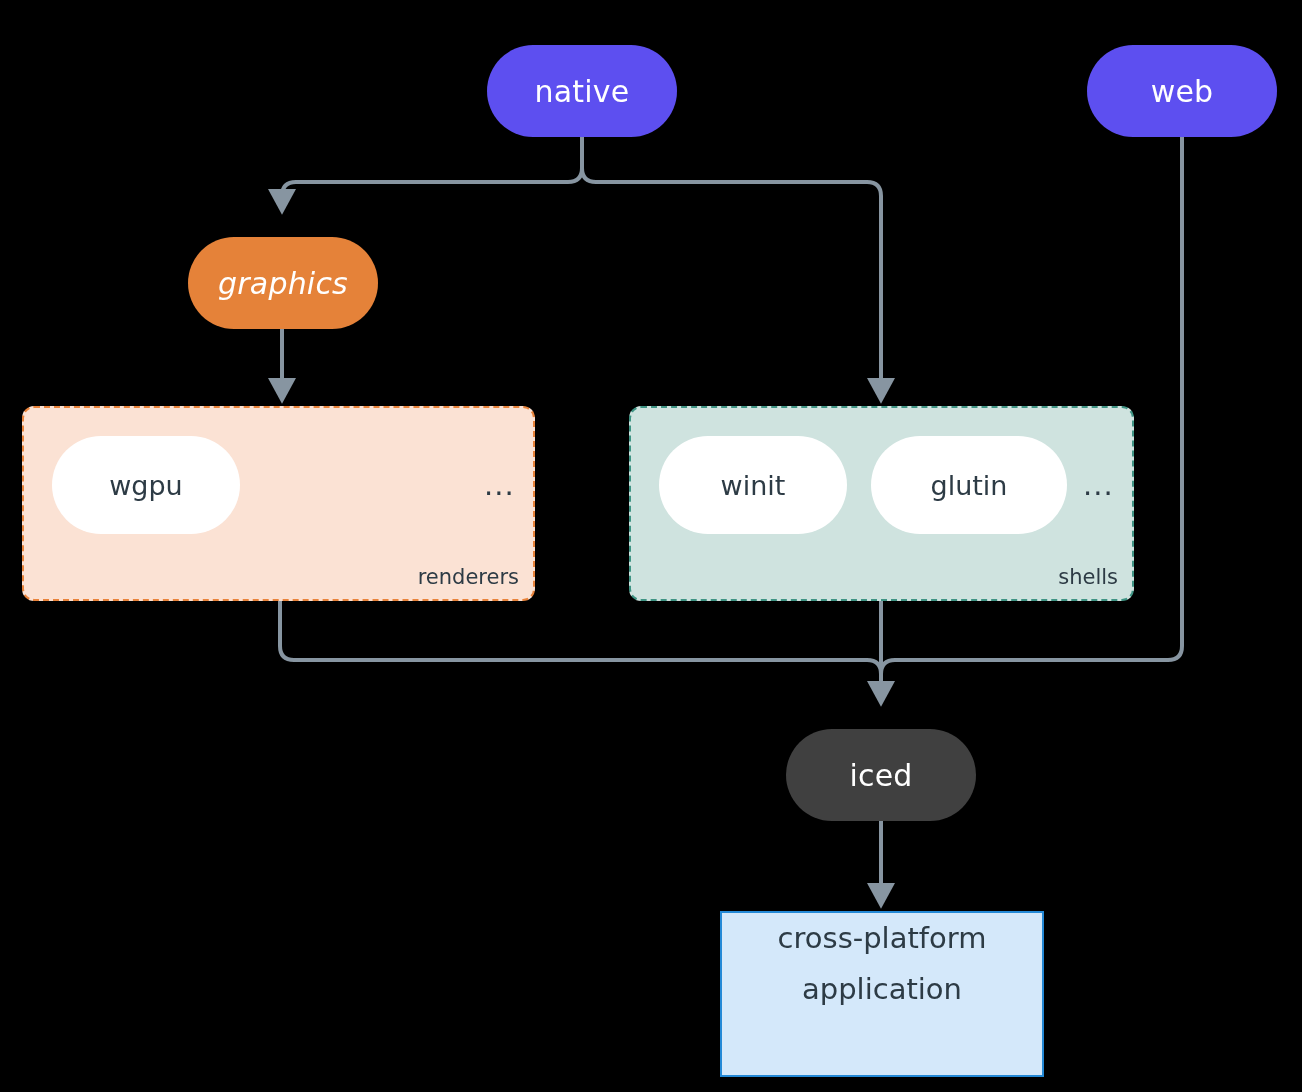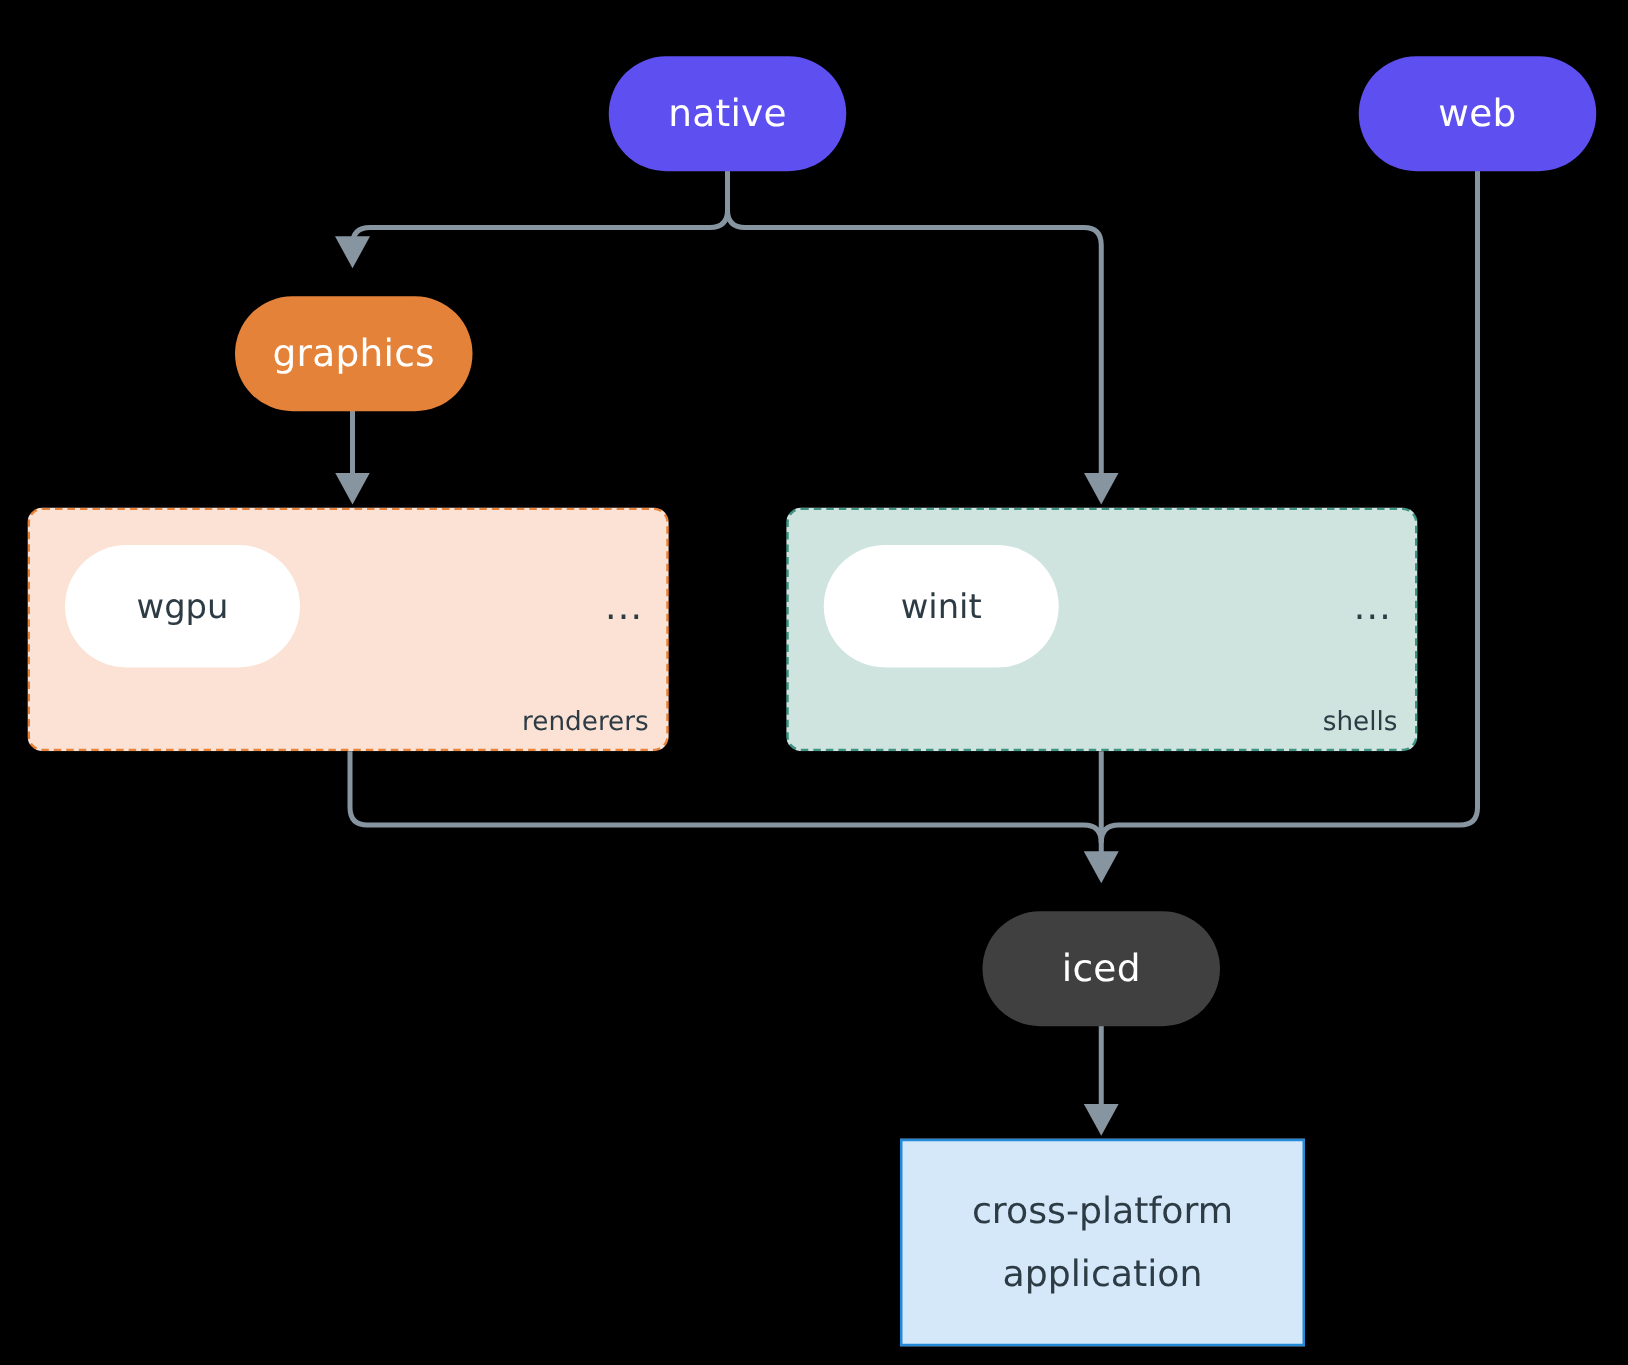--- a/index.html
+++ b/index.html
@@ -33,21 +33,21 @@
     border-radius: 999px;
     box-sizing: border-box;
     color: #ffffff;
     font-size: 30px;
     letter-spacing: 0.2px;
     white-space: nowrap;
     margin-top: 19px;
   }
   .pill.native  { left: 487px;  top: 26px;  width: 190px; height: 92px;  background: #5d4ff0; }
   .pill.web     { left: 1087px; top: 26px;  width: 190px; height: 92px;  background: #5d4ff0; }
-  .pill.graphics{ left: 188px;  top: 218px; width: 190px; height: 92px;  background: #e58239; }
+  .pill.graphics{ left: 188px;  top: 218px; width: 190px; height: 92px;  background: #e58239; font-style: italic; }
   .pill.iced    { left: 786px;  top: 710px; width: 190px; height: 92px;  background: #404040; justify-content: center; }
 
   
   .cluster {
     position: absolute;
     box-sizing: border-box;
     border-radius: 12px;
   }
   .cluster.renderers {
     left: 22px;  top: 406px; width: 513px; height: 195px;
@@ -99,21 +99,20 @@
   
   .rect-node {
     position: absolute;
     left: 720px; top: 911px; width: 324px; height: 166px;
     background: #d4e8fa;
     border: 2px solid #2489d6;
     box-sizing: border-box;
     display: flex;
     flex-direction: column;
     align-items: center;
-    justify-content: center;
     color: #2d3b45;
     font-size: 29px;
     line-height: 1.75;
     text-align: center;
   }
 </style>
 </head>
 <body>
 
 <div id="canvas">
@@ -163,20 +162,23 @@
       <span>wgpu</span>
     </div>
     <div class="ellipsis">...</div>
     <div class="cluster-label">renderers</div>
   </div>
 
   <div class="cluster shells">
     <div class="inner-pill p1">
       <span>winit</span>
     </div>
+    <div class="inner-pill p2">
+      <span>glutin</span>
+    </div>
     <div class="ellipsis">...</div>
     <div class="cluster-label">shells</div>
   </div>
 
   <div class="pill iced">
     <span>iced</span>
   </div>
 
   <div class="rect-node">
     <span>cross-platform</span>

